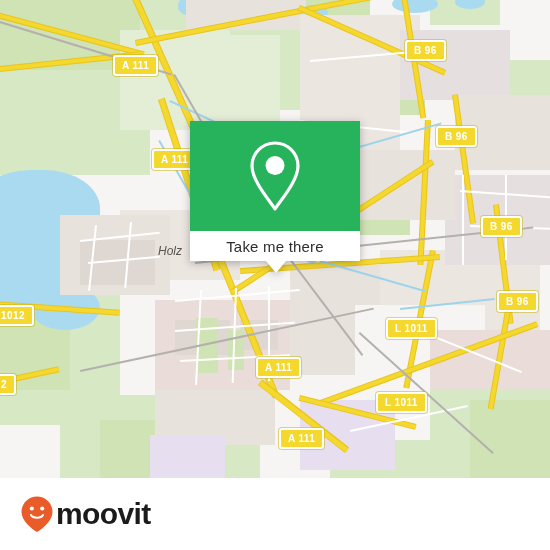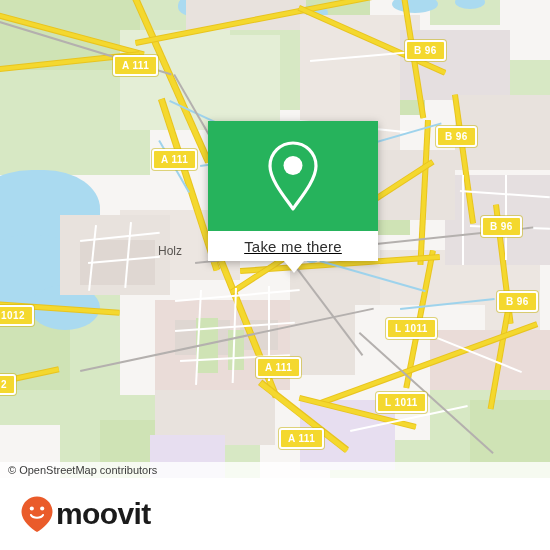--- a/index.html
+++ b/index.html
@@ -54,41 +54,41 @@
     line-height: 17px;
     height: 21px;
     padding: 0 7px;
     text-align: center;
     white-space: nowrap;
     letter-spacing: .4px;
     box-shadow: 0 0 0 1px rgba(200,180,20,.55);
   }
   .placelabel {
     position: absolute;
+    font-style: italic;
     font-size: 12px;
     color: #585450;
     white-space: nowrap;
   }
 
   
   #attrib {
     position: absolute; left: 0; top: 462px;
     width: 550px; height: 16px;
     background: rgba(255,255,255,0.80);
     font-size: 11px; color: #3b3b3b;
     line-height: 16px; padding-left: 8px;
     white-space: nowrap;
   }
 
   
   #card {
-    position: absolute; left: 208px; top: 121px;
+    position: absolute; left: 190px; top: 121px;
     width: 170px; height: 140px;
     filter: drop-shadow(0 2px 4px rgba(0,0,0,.28));
-    text-decoration: underline;
   }
   #card-head {
     width: 170px; height: 110px;
     background: #26b35c;
     display: flex; align-items: center; justify-content: center;
   }
   #card-foot {
     width: 170px; height: 30px;
     background: #ffffff;
     display: flex; align-items: center; justify-content: center;
@@ -282,21 +282,20 @@
         <div class="shield" style="left: 405px; top: 40px;">B 96</div>
         <div class="shield" style="left: 436px; top: 126px;">B 96</div>
         <div class="shield" style="left: 481px; top: 216px;">B 96</div>
         <div class="shield" style="left: 497px; top: 291px;">B 96</div>
         <div class="shield" style="left: 386px; top: 318px;">L 1011</div>
         <div class="shield" style="left: 376px; top: 392px;">L 1011</div>
         <div class="shield" style="left: -8px; top: 305px;">1012</div>
         <div class="shield" style="left: -8px; top: 374px;">2</div>
       </div>
 
-    <div id="attrib">© OpenStreetMap contributors</div>
 
     <div id="card">
       <div id="card-head" style="background: rgb(38, 179, 92);">
         <svg width="58" height="74" viewBox="0 0 58 74">
           <path d="M29 4 C16.3 4 6 14.3 6 27 C6 42 24 62 29 70 C34 62 52 42 52 27 C52 14.3 41.7 4 29 4 Z" fill="none" stroke="#ffffff" stroke-width="3.2" stroke-linejoin="round"></path>
           <circle cx="29" cy="26.5" r="9.5" fill="#ffffff"></circle>
         </svg>
       </div>
       <div id="card-foot">
         <span id="card-foot-label">Take me there</span>

